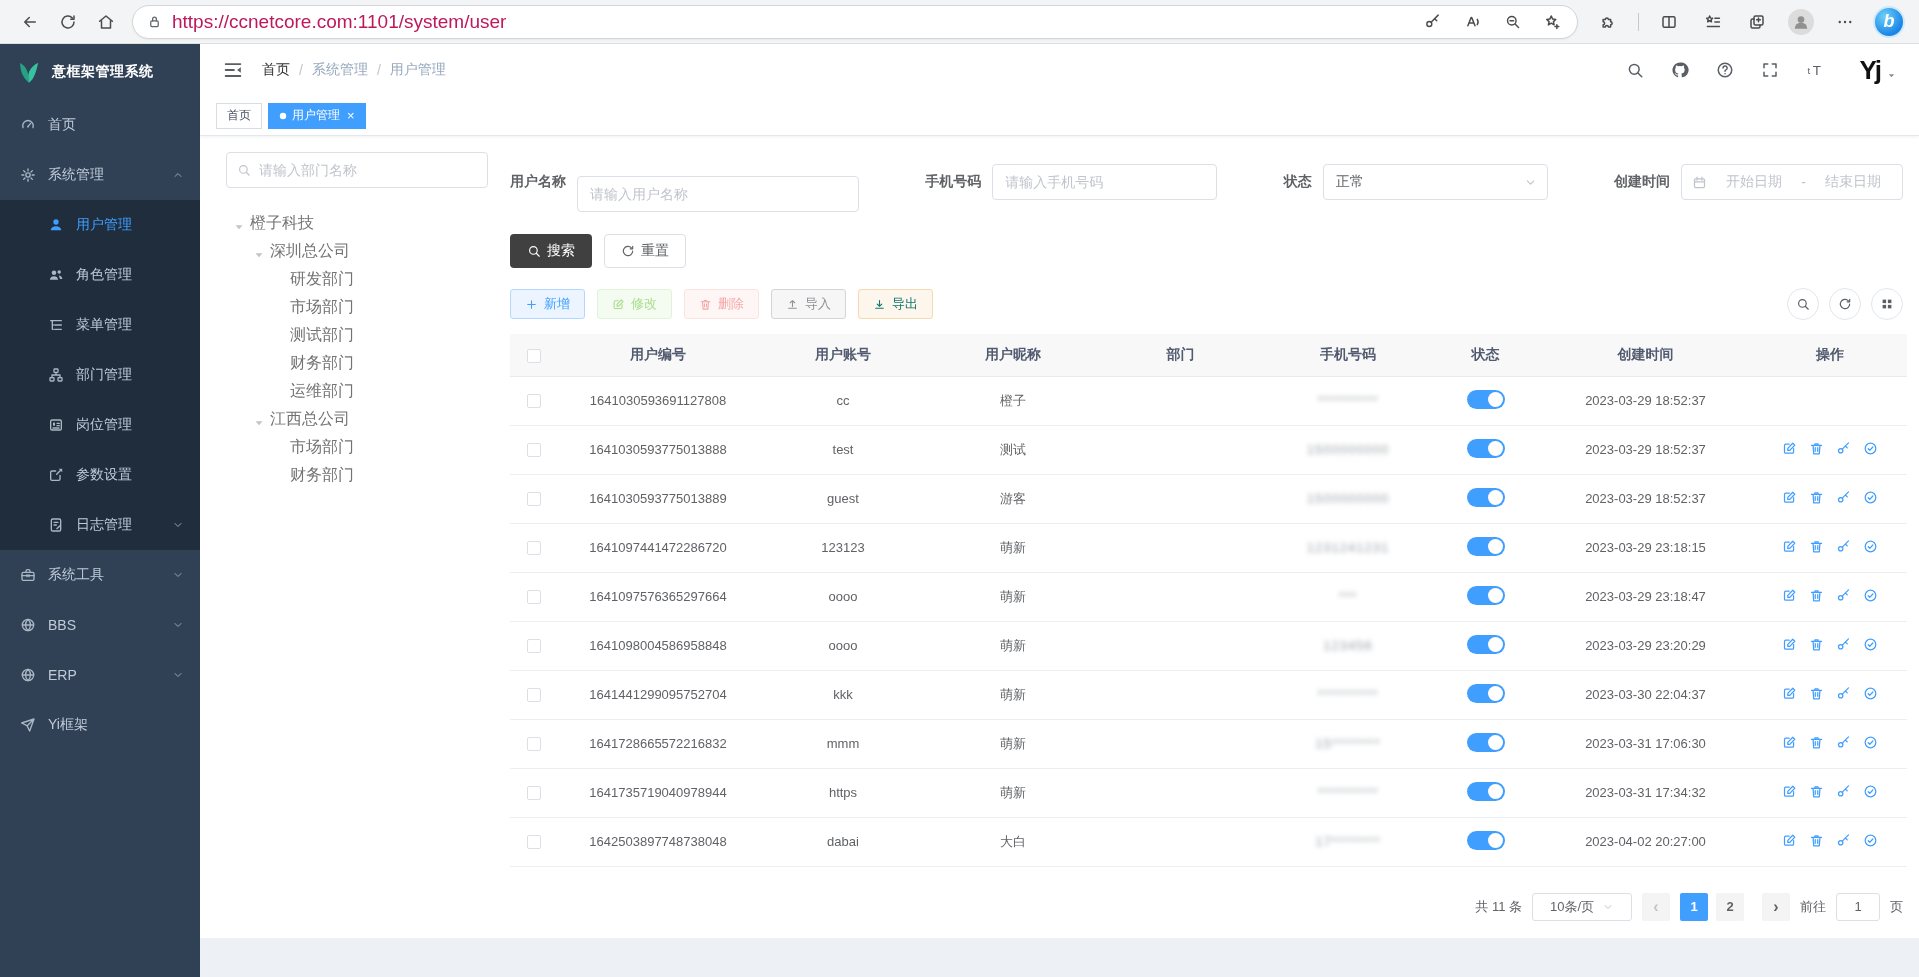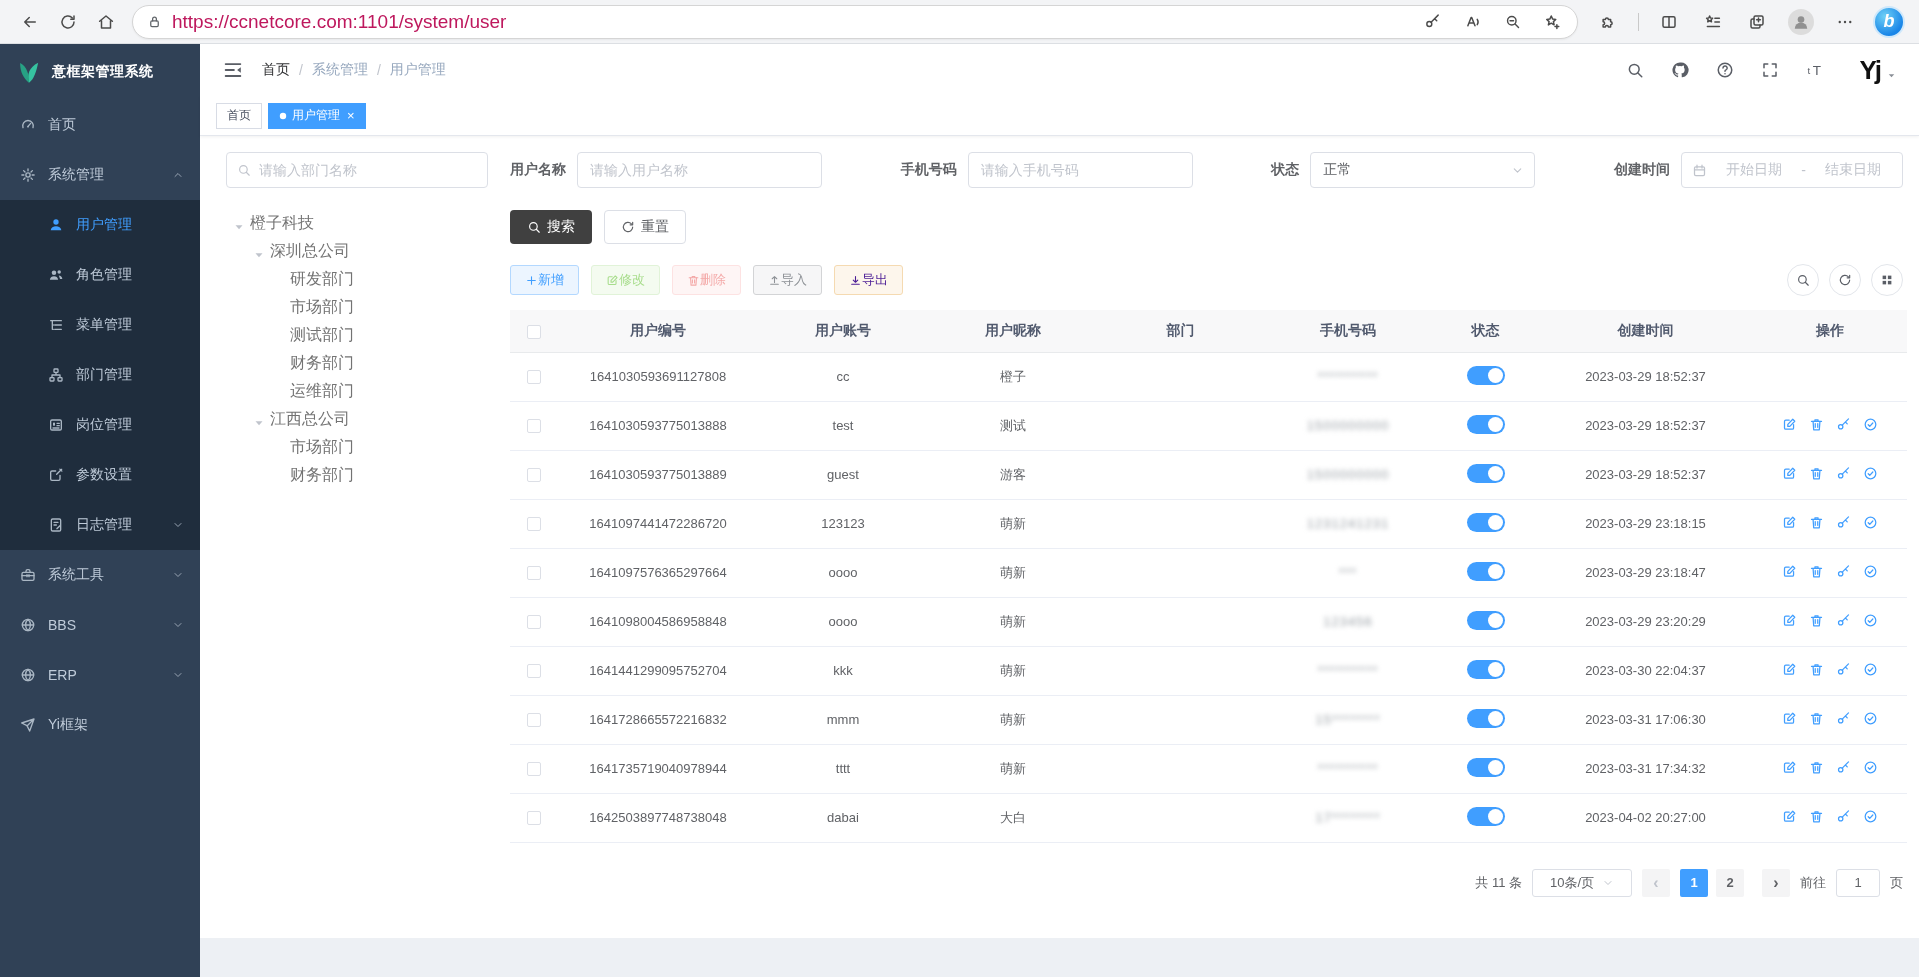--- a/index.html
+++ b/index.html
@@ -85,27 +85,27 @@
   .fdate span{white-space:nowrap}
   .fdate .dstart,.fdate .dend{flex:1;text-align:center}
 
   .btn-row{margin-top:22px;display:flex;gap:12px}
   .btn{height:34px;padding:0 16px;border-radius:4px;font-size:14px;display:inline-flex;align-items:center;gap:6px;cursor:pointer;border:1px solid transparent;font-family:inherit}
   .btn .ic{width:14px;height:14px}
   .btn-primary{background:#404040;color:#fff}
   .btn-default{background:#fff;border-color:#dcdfe6;color:#606266}
 
   .toolbar-row{margin-top:20px;display:flex;align-items:center;gap:12px}
-  .sbtn{height:30px;padding:0 14px;border-radius:3px;font-size:13px;display:inline-flex;align-items:center;cursor:pointer;border:1px solid transparent;font-family:inherit}
+  .sbtn{height:30px;padding:0 14px;border-radius:3px;font-size:13px;display:inline-flex;align-items:center;gap:6px;cursor:pointer;border:1px solid transparent;font-family:inherit}
   .sbtn .ic{width:13px;height:13px}
   .sbtn-add{background:#ecf5ff;border-color:#b3d8ff;color:#409eff}
   .sbtn-edit{background:#f4fbf0;border-color:#e1f3d8;color:#a8dd8c}
   .sbtn-del{background:#fef5f5;border-color:#fde2e2;color:#f4a9a8}
   .sbtn-imp{background:#f6f6f7;border-color:#d3d4d6;color:#8e9297}
-  .sbtn-exp{background:#fdf6ec;border-color:#f5dab1;color:#4c1d95}
+  .sbtn-exp{background:#fdf6ec;border-color:#f5dab1;color:#0f766e}
   .card-tools{margin-left:auto;display:flex;gap:10px}
   .ctool{width:32px;height:32px;border-radius:50%;border:1px solid #e3e6eb;background:#fff;display:flex;align-items:center;justify-content:center;color:#5a5e66;cursor:pointer}
   .ctool .ic{width:14px;height:14px}
 
   
   table{margin-top:14px;width:100%;border-collapse:collapse;table-layout:fixed}
   th{height:42px;background:#f8f8f9;font-size:14px;font-weight:bold;color:#515a6e;border-bottom:1px solid #e8eaec;text-align:center}
   td{height:49px;font-size:13px;color:#606266;border-bottom:1px solid #ebeef5;text-align:center;white-space:nowrap;overflow:hidden}
   .cb{width:14px;height:14px;border:1px solid #dcdfe6;border-radius:2px;background:#fff;display:inline-block;vertical-align:middle;cursor:pointer}
   .redacted{filter:blur(2.5px);color:#9aa0a6;letter-spacing:1px}
@@ -548,21 +548,21 @@
               <span class="spacer"></span>
               <span>财务部门</span>
             </div>
           </div>
       </div>
 
       <div class="right-col">
         <div class="filter-row">
           <div class="fg">
             <span class="flabel">用户名称</span>
-            <input class="finput" style="width: 245px;" placeholder="请输入用户名称">
+            <input class="finput" style="width: 282px; margin-top: 24px;" placeholder="请输入用户名称">
           </div>
           <div class="fg">
             <span class="flabel">手机号码</span>
             <input class="finput" style="width: 225px;" placeholder="请输入手机号码">
           </div>
           <div class="fg">
             <span class="flabel">状态</span>
             <div class="fselect">
               <span>正常</span>
               <span class="ic chev">
@@ -965,21 +965,21 @@
                       <svg viewBox="0 0 24 24" fill="none" stroke="currentColor" stroke-width="2" stroke-linecap="round" stroke-linejoin="round">
                         <circle cx="12" cy="12" r="8.5"></circle>
                         <path d="M8.3 12.4l2.5 2.5 4.9-5.3"></path>
                       </svg>
                     </span>
                   </span></td>
               </tr>
               <tr>
                 <td><span class="cb"></span></td>
                 <td>1641735719040978944</td>
-                <td>tttt</td>
+                <td>https</td>
                 <td>萌新</td>
                 <td></td>
                 <td><span class="redacted">**********</span></td>
                 <td><span class="switch"></span></td>
                 <td>2023-03-31 17:34:32</td>
                 <td><span class="row-acts">
                     <span class="ic act">
                       <svg viewBox="0 0 24 24" fill="none" stroke="currentColor" stroke-width="2" stroke-linecap="round" stroke-linejoin="round">
                         <path d="M11.5 5H6a2 2 0 0 0-2 2v10.5a2 2 0 0 0 2 2h10.5a2 2 0 0 0 2-2V12"></path>
                         <path d="M17.2 3.6l3.2 3.2L12.5 15H9.3v-3.2z"></path>

